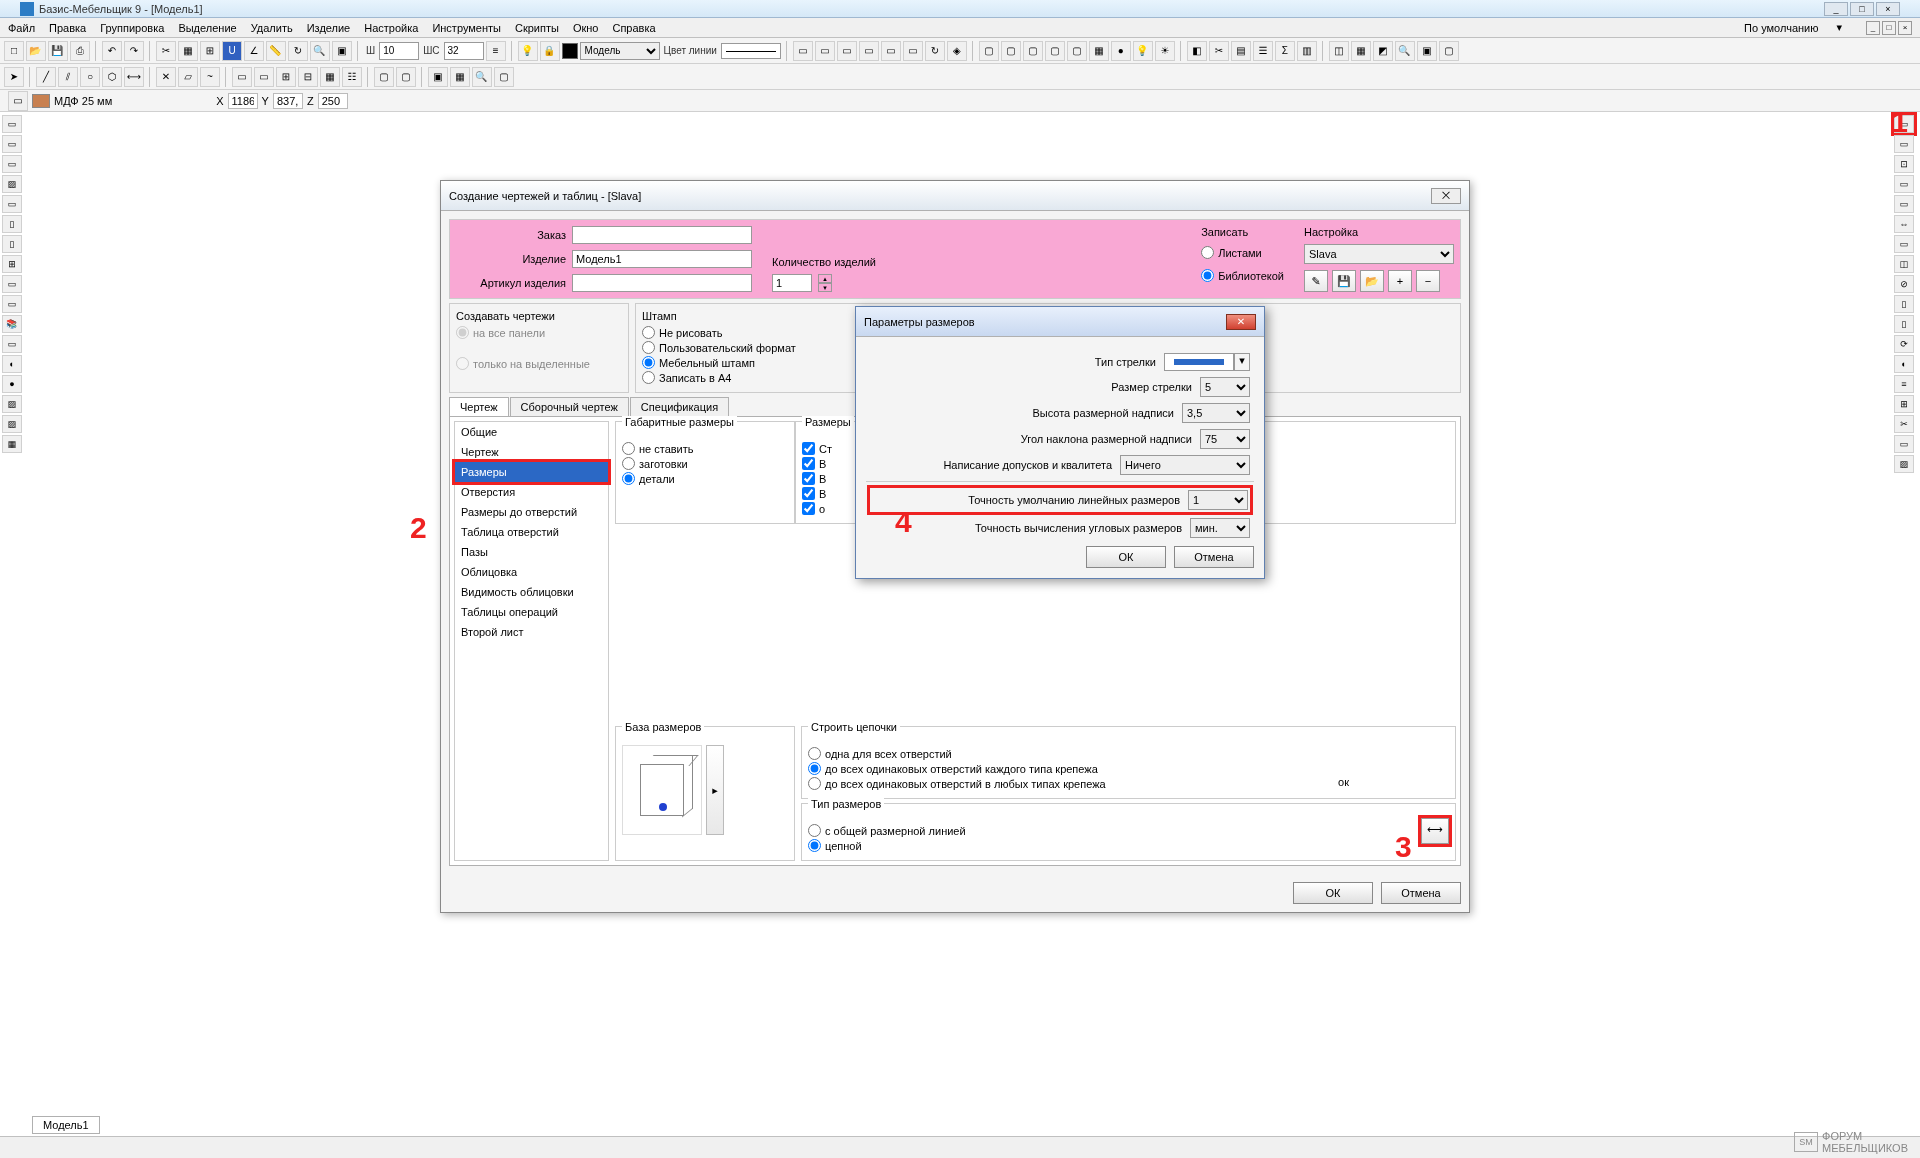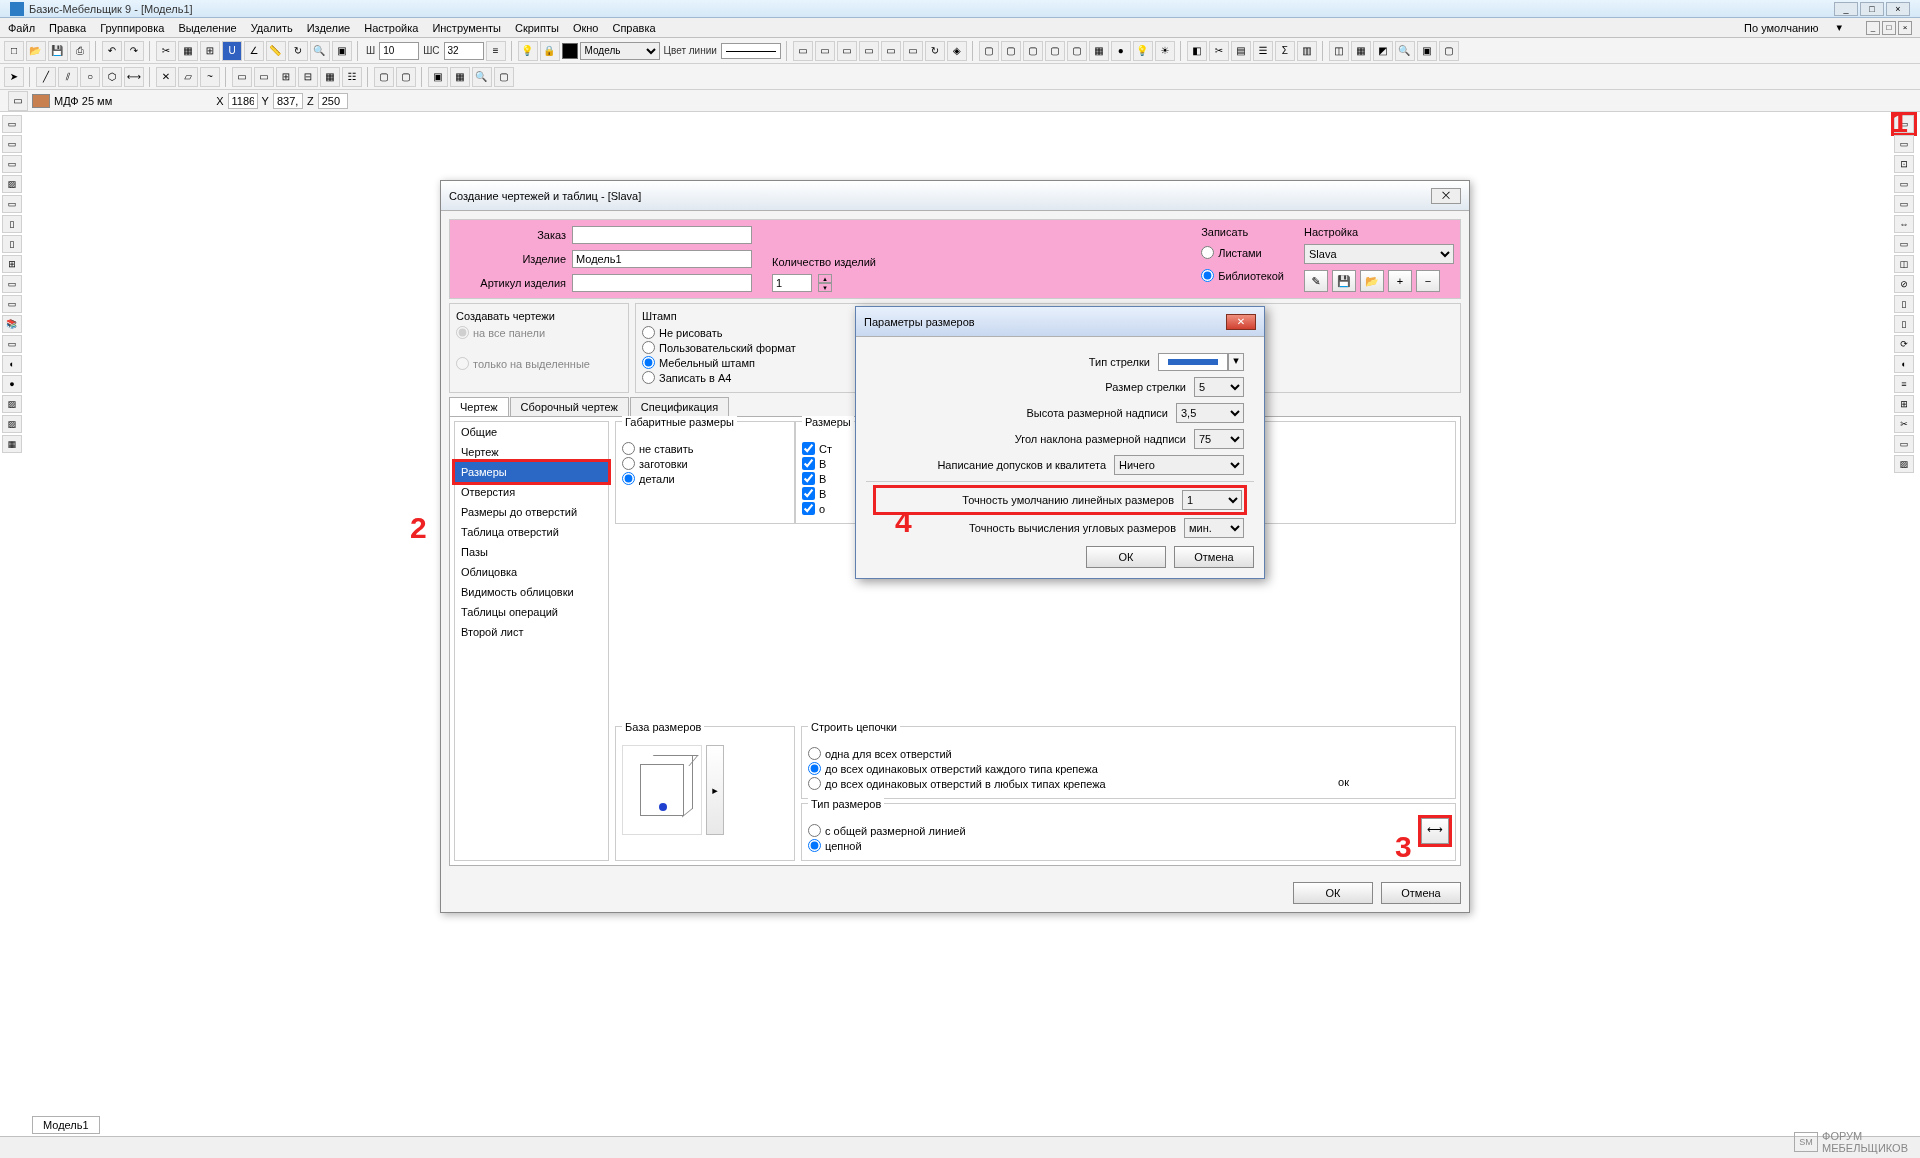--- a/index.html
+++ b/index.html
@@ -1,19 +1,19 @@
 <!DOCTYPE html>
 <html><head>
 <meta charset="utf-8">
 <style>
 * { box-sizing: border-box; margin: 0; padding: 0; font-family: Tahoma, Arial, sans-serif; font-size: 11px; }
 body { background: #fff; width: 1920px; height: 1158px; position: relative; overflow: hidden; }
 
 
-.titlebar { height: 18px; background: linear-gradient(#e8f4fd, #d5e8f7); border-bottom: 1px solid #a0b8d0; display: flex; align-items: center; padding: 0 10px; justify-content: flex-end; }
+.titlebar { height: 18px; background: linear-gradient(#e8f4fd, #d5e8f7); border-bottom: 1px solid #a0b8d0; display: flex; align-items: center; padding: 0 20px; justify-content: flex-end; }
 .titlebar .app-icon { width: 14px; height: 14px; background: #2b7cc5; margin-right: 5px; }
 .titlebar .title-text { flex: 1; font-size: 11px; color: #333; }
 .titlebar .win-btns { display: flex; gap: 2px; }
 .titlebar .win-btn { width: 24px; height: 14px; background: #e0e8f0; border: 1px solid #a0b0c0; font-size: 9px; text-align: center; line-height: 12px; }
 
 
 .menubar { height: 20px; background: #f0f0f0; border-bottom: 1px solid #c0c0c0; display: flex; align-items: center; padding: 0 8px; }
 .menubar span { margin-right: 14px; cursor: default; }
 .menubar .right-flag { margin-left: auto; display: flex; align-items: center; gap: 4px; }
 .menubar .mdi-btns { display: flex; gap: 2px; margin-left: 6px; }
@@ -74,21 +74,21 @@
 .opt-box .legend { font-size: 11px; position: relative; top: -12px; background: #fff; padding: 0 3px; display: inline-block; }
 
 .dialog-buttons { padding: 8px; display: flex; justify-content: flex-end; gap: 8px; }
 .btn { min-width: 80px; height: 22px; border: 1px solid #888; background: linear-gradient(#fff,#e0e0e0); font-size: 11px; }
 
 
 .dialog2 { position: absolute; top: 306px; left: 855px; width: 410px; background: #f4f4f4; border: 1px solid #6080b0; box-shadow: 3px 3px 10px rgba(0,0,0,0.4); z-index: 10; }
 .dialog2 .dialog-title { background: linear-gradient(#e8f0fc, #c8d8f0); }
 .dialog2 .dialog-close { background: linear-gradient(#f09080, #d04030); color: #fff; border: 1px solid #803020; }
 .param-body { padding: 10px; }
-.param-row { display: flex; align-items: center; margin: 6px 10px; justify-content: center; }
+.param-row { display: flex; align-items: center; margin: 6px 4px; justify-content: center; }
 .param-row label { flex: 1; text-align: right; margin-right: 8px; font-size: 11px; }
 .param-row select, .param-row .combo { width: 110px; height: 20px; border: 1px solid #999; font-size: 11px; }
 .arrow-preview { width: 70px; height: 18px; border: 1px solid #999; background: #fff; display: flex; align-items: center; justify-content: center; }
 .arrow-preview span { width: 50px; height: 6px; background: #2b68c5; position: relative; }
 .hr { border-top: 1px solid #ccc; margin: 6px 0; }
 
 
 .annot { position: absolute; color: #e22; font-weight: bold; font-size: 30px; z-index: 20; }
 
 

